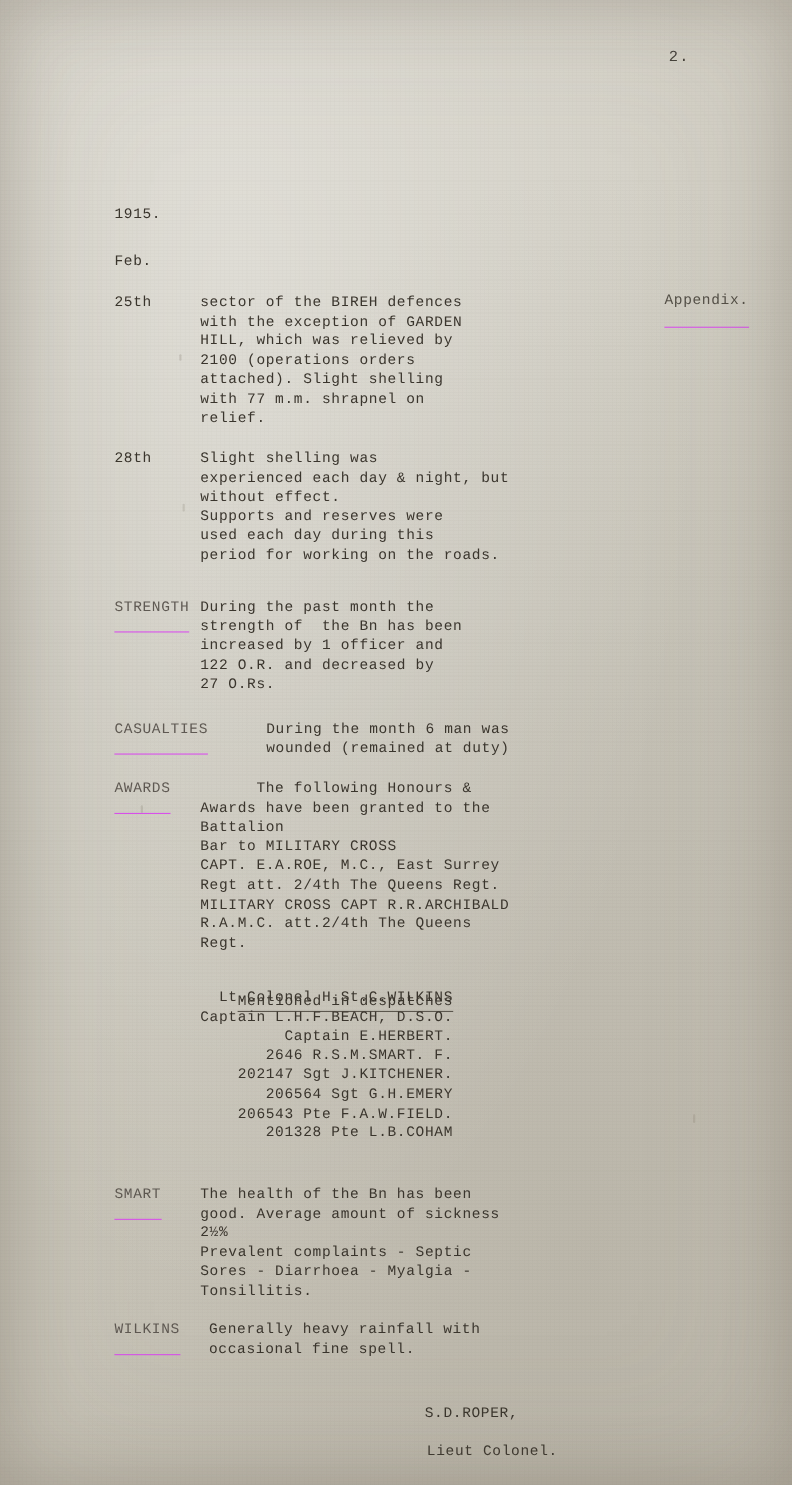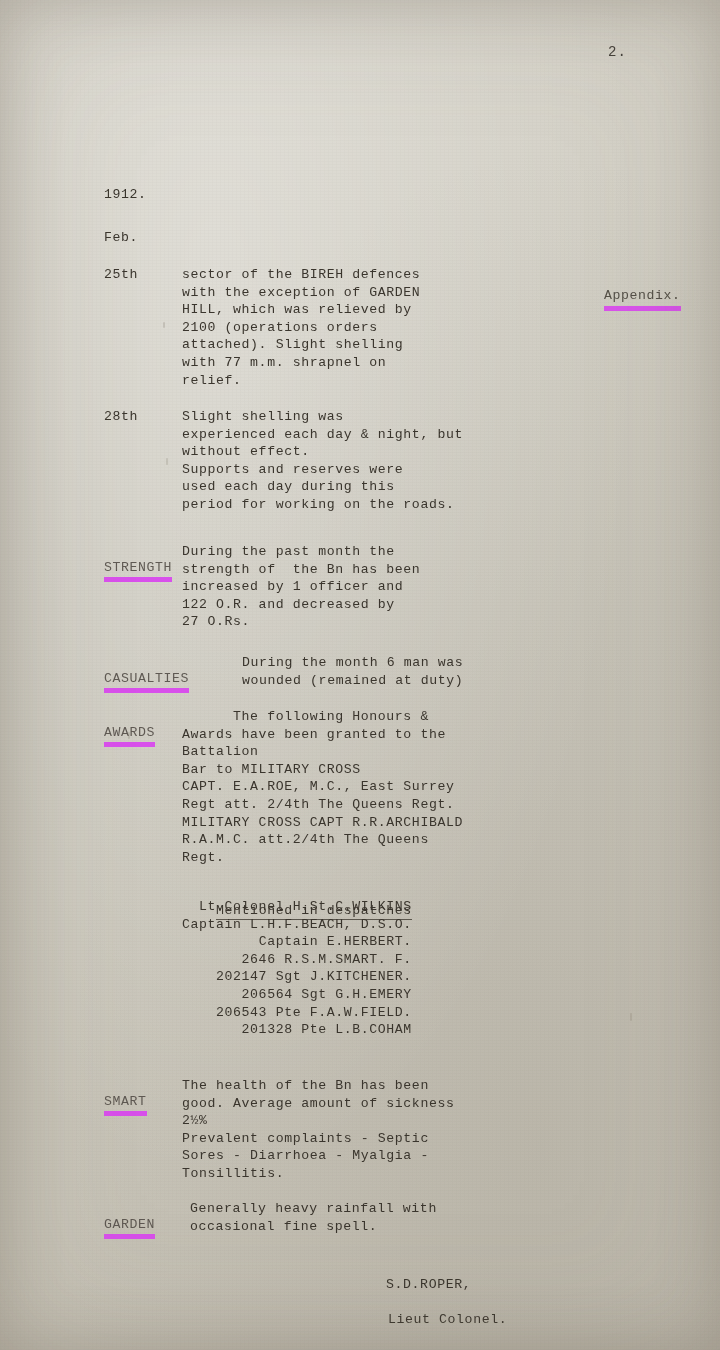--- a/index.html
+++ b/index.html
@@ -75,47 +75,46 @@
     left: 104px;
   }
   .appendix {
     position: absolute;
     top: 229px;
     left: 604px;
     color: #46423a;
   }
   .appendix .ul {
     display: block;
-    border-bottom: 5px solid #d946ef;
-    padding-bottom: 1px;
+    border-bottom: 1px solid #d946ef;
+    padding-bottom: 15px;
     opacity: .9;
-    margin-top: 23px;
   }
 
   .entry {
     position: absolute;
     display: block;
   }
   .entry .day {
     position: absolute;
     left: 0;
     top: 0;
     width: 72px;
   }
   .entry .body {
     margin-left: 78px;
     display: block;
   }
 
   .label {
     position: absolute;
     left: 0;
-    top: 16px;
-    border-bottom: 5px solid #d946ef;
-    padding-bottom: 0px;
+    top: 0;
+    border-bottom: 1px solid #d946ef;
+    padding-bottom: 13px;
     color: #4a453d;
   }
 
   .faded { color: #56504a; opacity: .92; }
 
   .underline-inline {
     border-bottom: 1px solid #5b564d;
     display: inline-block;
     padding-bottom: 0px;
   }
@@ -138,21 +137,21 @@
 </head>
 <body>
 
 <div class="paper"></div>
 <div class="grain"></div>
 
 <div class="sheet">
 
   <div class="typed page-number">2.</div>
 
-  <div class="typed year">1912.</div>
+  <div class="typed year">1915.</div>
   <div class="typed month">Feb.</div>
 
   <div class="typed appendix">
     <span class="ul">Appendix.</span>
   </div>
 
   <div class="entry" style="top:266px; left:104px;">
     <span class="typed day">25th</span>
     <span class="typed body">sector of the BIREH defences
 with the exception of GARDEN
@@ -218,21 +217,21 @@
     <span class="typed label faded">SMART</span>
     <span class="typed body" style="margin-left:78px;">The health of the Bn has been
 good. Average amount of sickness
 2½%
 Prevalent complaints - Septic
 Sores - Diarrhoea - Myalgia -
 Tonsillitis.</span>
   </div>
 
   <div class="entry" style="top:1200px; left:104px;">
-    <span class="typed label faded">GARDEN</span>
+    <span class="typed label faded">WILKINS</span>
     <span class="typed body" style="margin-left:86px;">Generally heavy rainfall with
 occasional fine spell.</span>
   </div>
 
   <div class="typed signature">
     <span>S.D.ROPER,</span>
     <span class="l2">Lieut Colonel.</span>
     
   </div>
 

